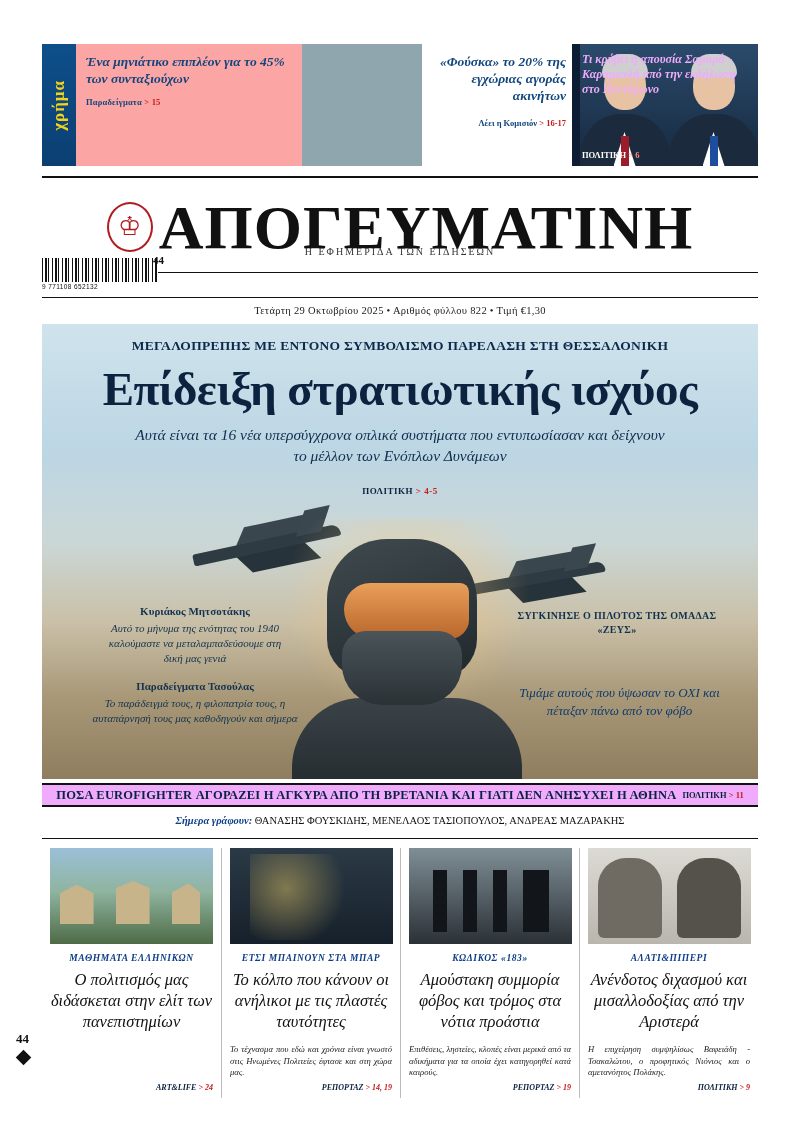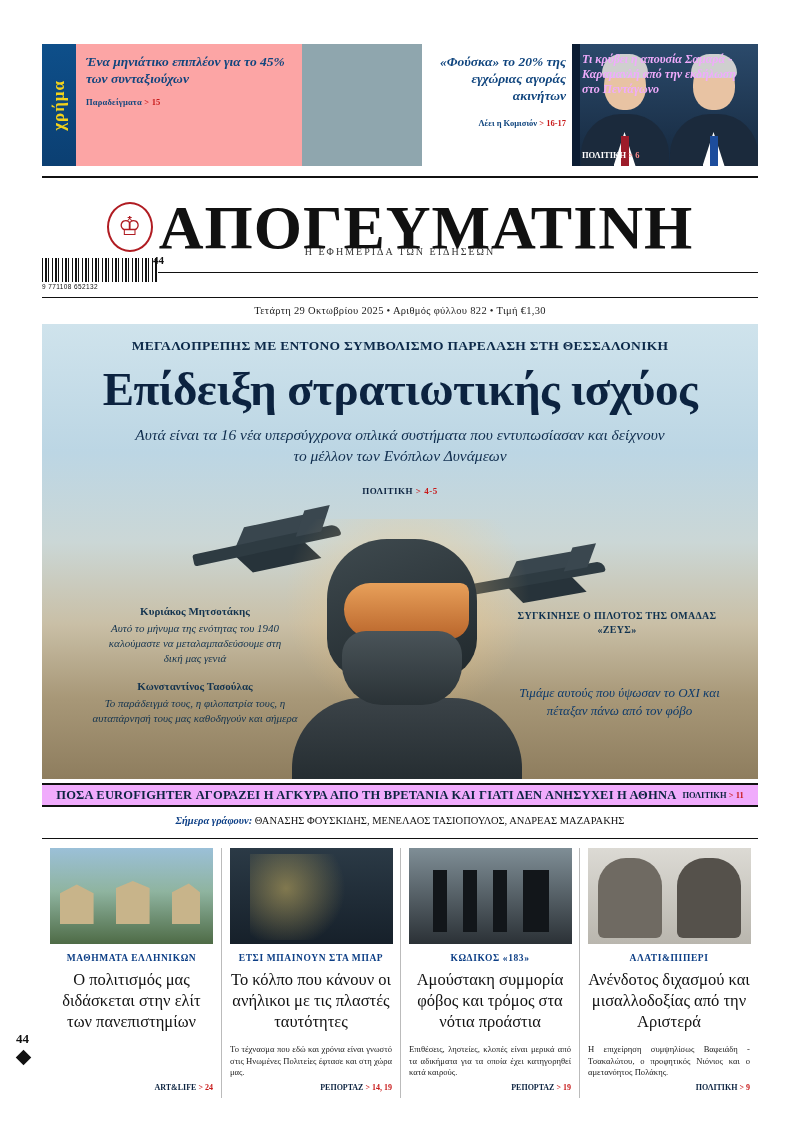--- a/index.html
+++ b/index.html
@@ -106,21 +106,21 @@
   .banner { position:absolute; left:42px; top:783px; width:716px; height:24px; background:#f0abfc; border-top:2px solid #111; border-bottom:2px solid #111; display:flex; align-items:center; justify-content:center; }
   .banner .t { font-size:12.5px; font-weight:bold; color:#0c2340; letter-spacing:.2px; }
   .banner .r { font-size:8.5px; font-weight:bold; color:#0c2340; margin-left:6px; }
   .banner .r b { color:#c81a1a; }
 
   .writers { position:absolute; left:42px; top:815px; width:716px; text-align:center; font-size:10.5px; color:#111; }
   .writers .lbl { color:#0d3f86; font-style:italic; font-weight:bold; }
   .rule-low { position:absolute; left:42px; top:838px; width:716px; height:1px; background:#111; }
 
   
-  .cols { position:absolute; left:42px; top:848px; width:716px; height:250px; display:flex; }
+  .cols { position:absolute; left:42px; top:848px; width:716px; height:250px; display:flex;font-style:italic; }
   .col { width:179px; padding:0 8px; position:relative; }
   .col + .col { border-left:1px solid #bbb; }
   .thumb { width:163px; height:96px; overflow:hidden; position:relative; }
   .t1 { background:linear-gradient(180deg,#9bc0d8 0%,#8fb4a0 45%,#4e6b46 100%); }
   .t1:after{content:"";position:absolute;left:10px;top:32px;width:140px;height:44px;background:#c8b48a;clip-path:polygon(0 100%,0 30%,12% 10%,24% 30%,24% 100%,40% 100%,40% 18%,52% 2%,64% 18%,64% 100%,80% 100%,80% 28%,92% 8%,100% 28%,100% 100%);}
   .t2 { background:linear-gradient(180deg,#2b3a46 0%,#16202a 100%); }
   .t2:after{content:"";position:absolute;left:20px;top:6px;width:120px;height:86px;background:radial-gradient(circle at 30% 40%, rgba(180,160,90,.65), rgba(0,0,0,0) 60%);}
   .t3 { background:linear-gradient(180deg,#7f8e96 0%,#2b3136 100%); }
   .t3:after{content:"";position:absolute;left:24px;top:22px;width:116px;height:62px;background:
      linear-gradient(90deg,#12161a 0 14px,transparent 14px 30px,#12161a 30px 44px,transparent 44px 60px,#12161a 60px 74px,transparent 74px 90px,#12161a 90px 104px);}
@@ -233,21 +233,21 @@
     <div class="photo-ref">
       <span>ΠΟΛΙΤΙΚΗ</span>
       <b>&gt; 4-5</b>
     </div>
 
     <div class="quote q1">
       <span class="nm">Κυριάκος Μητσοτάκης</span>
       <span>Αυτό το μήνυμα της ενότητας του 1940 καλούμαστε να μεταλαμπαδεύσουμε στη δική μας γενιά</span>
     </div>
     <div class="quote q2">
-      <span class="nm">Κωνσταντίνος Τασούλας</span>
+      <span class="nm">Παραδείγματα Τασούλας</span>
       <span>Το παράδειγμά τους, η φιλοπατρία τους, η αυταπάρνησή τους μας καθοδηγούν και σήμερα</span>
     </div>
     <div class="quote q3">
       <span class="nm">ΣΥΓΚΙΝΗΣΕ Ο ΠΙΛΟΤΟΣ ΤΗΣ ΟΜΑΔΑΣ «ΖΕΥΣ»</span>
     </div>
     <div class="quote q4">
       <span>Τιμάμε αυτούς που ύψωσαν το ΟΧΙ και πέταξαν πάνω από τον φόβο</span>
     </div>
   </div>
 

